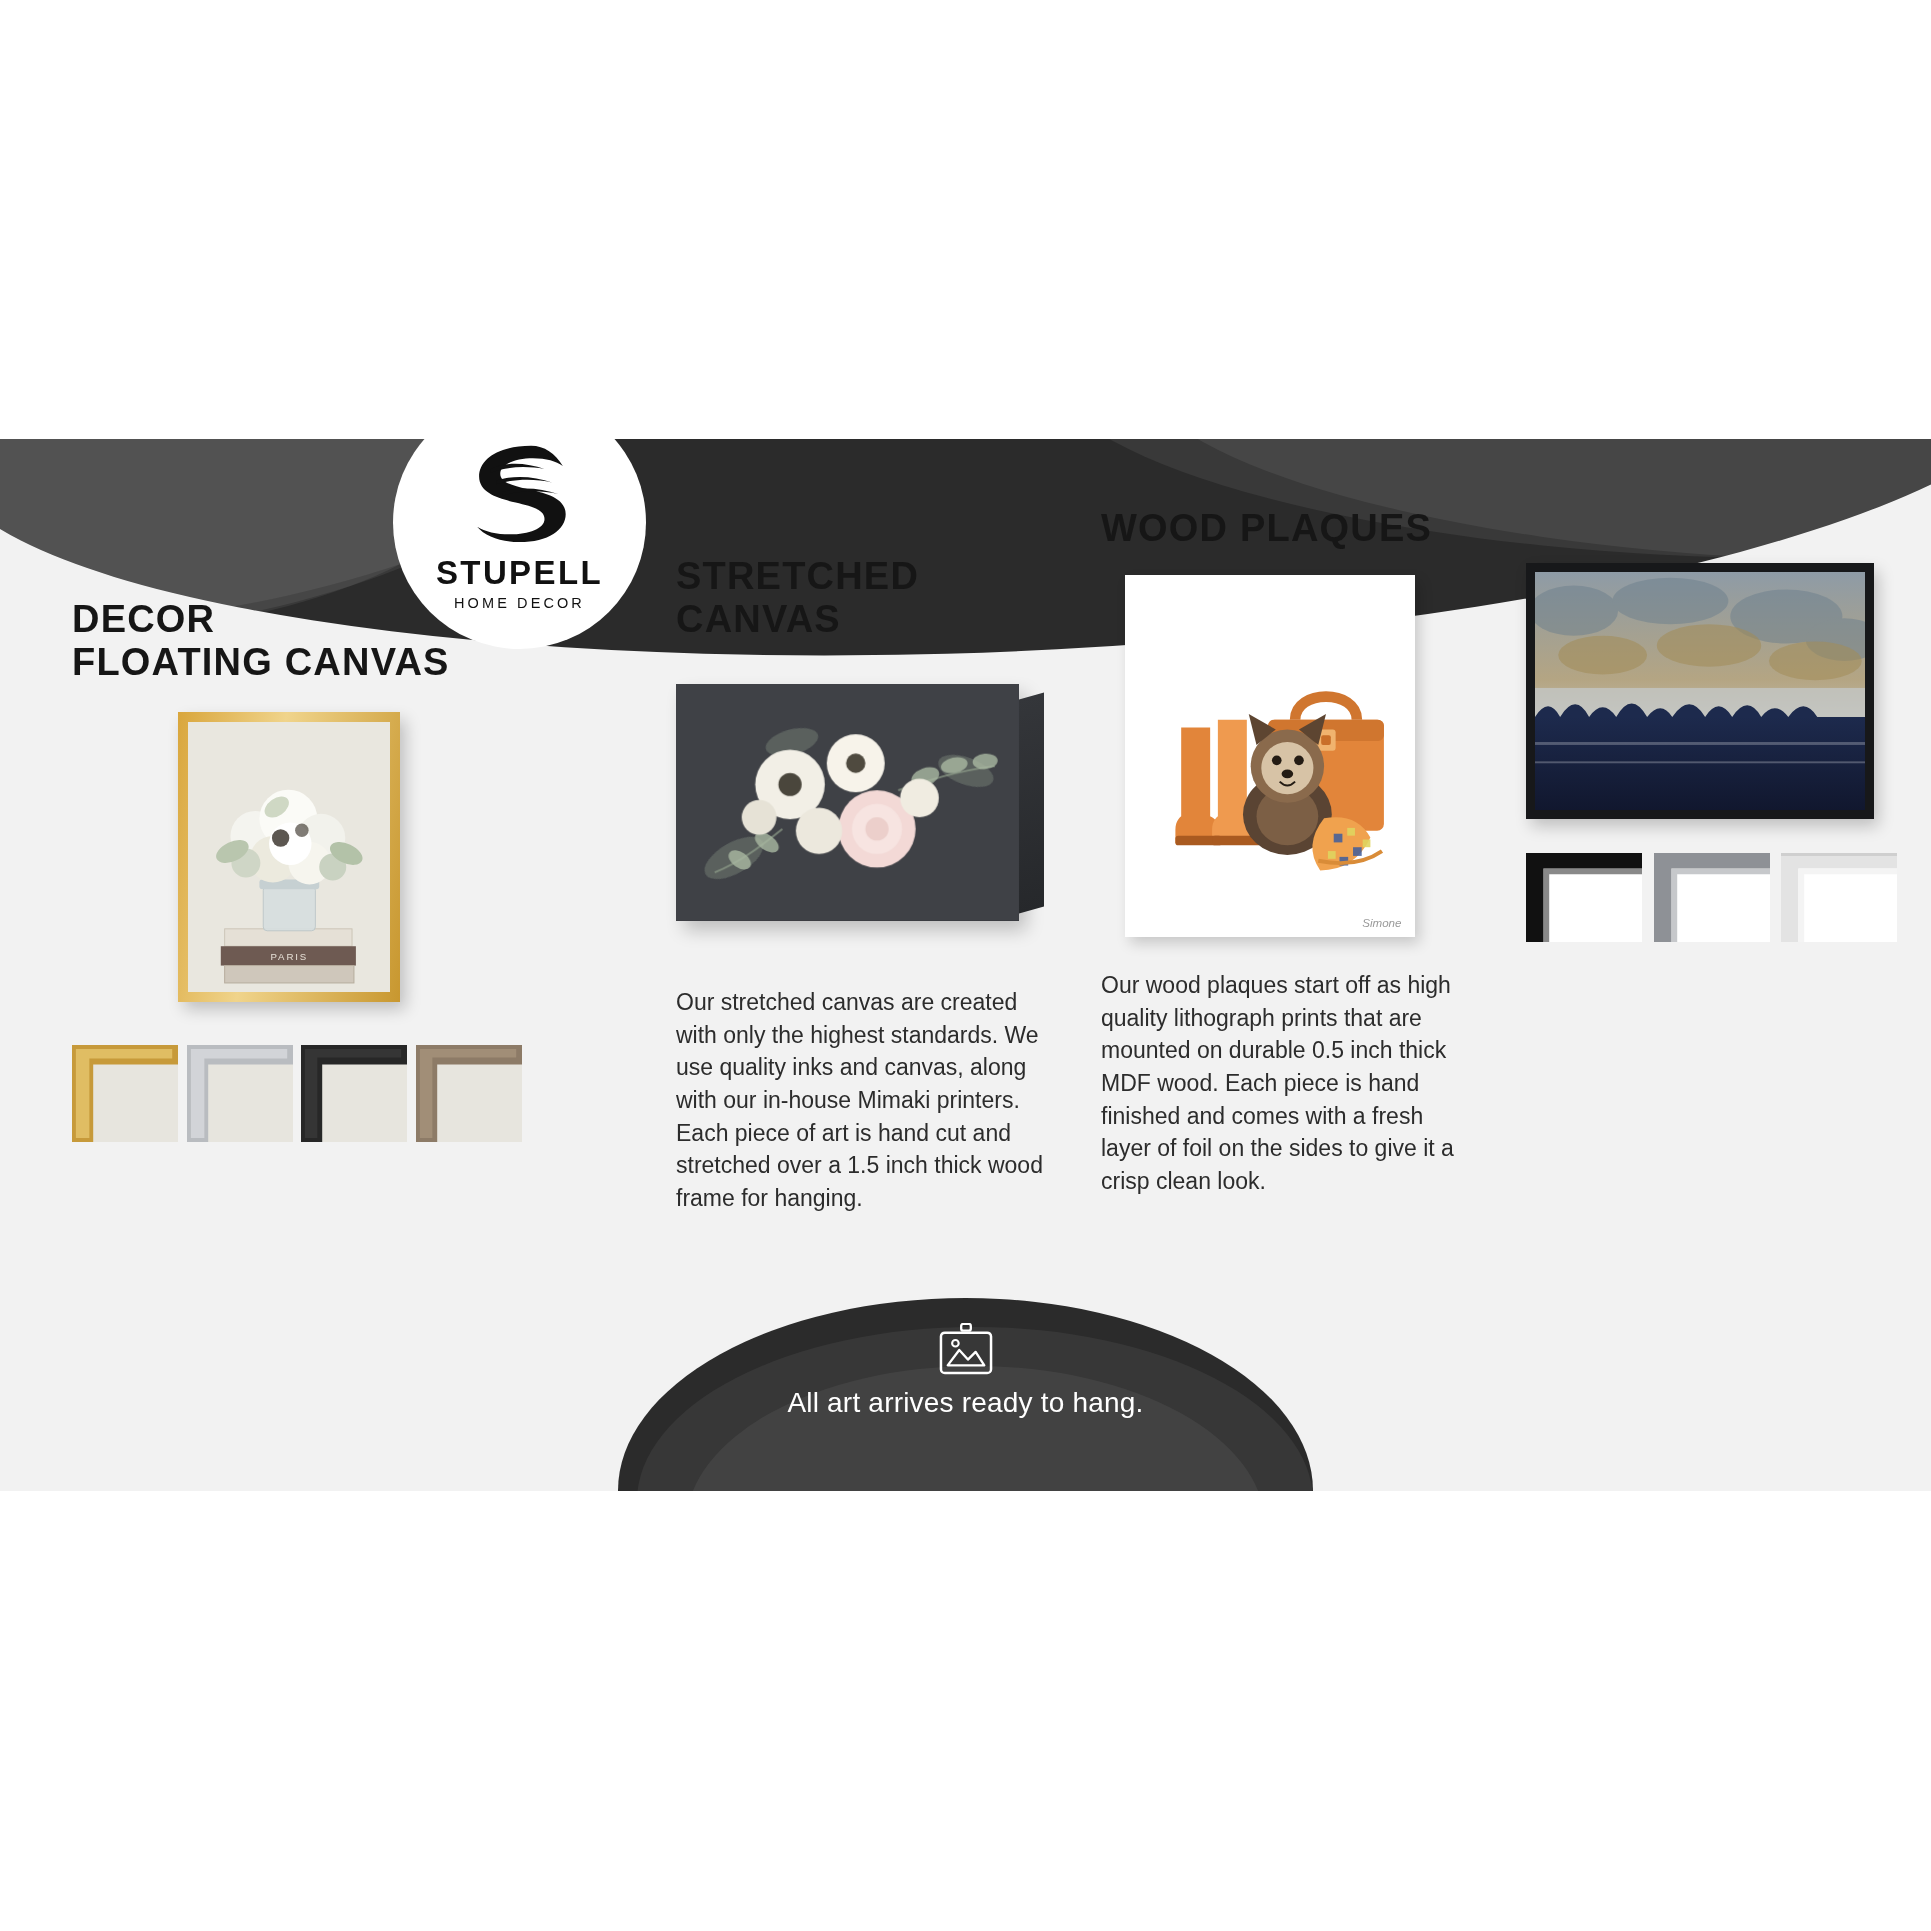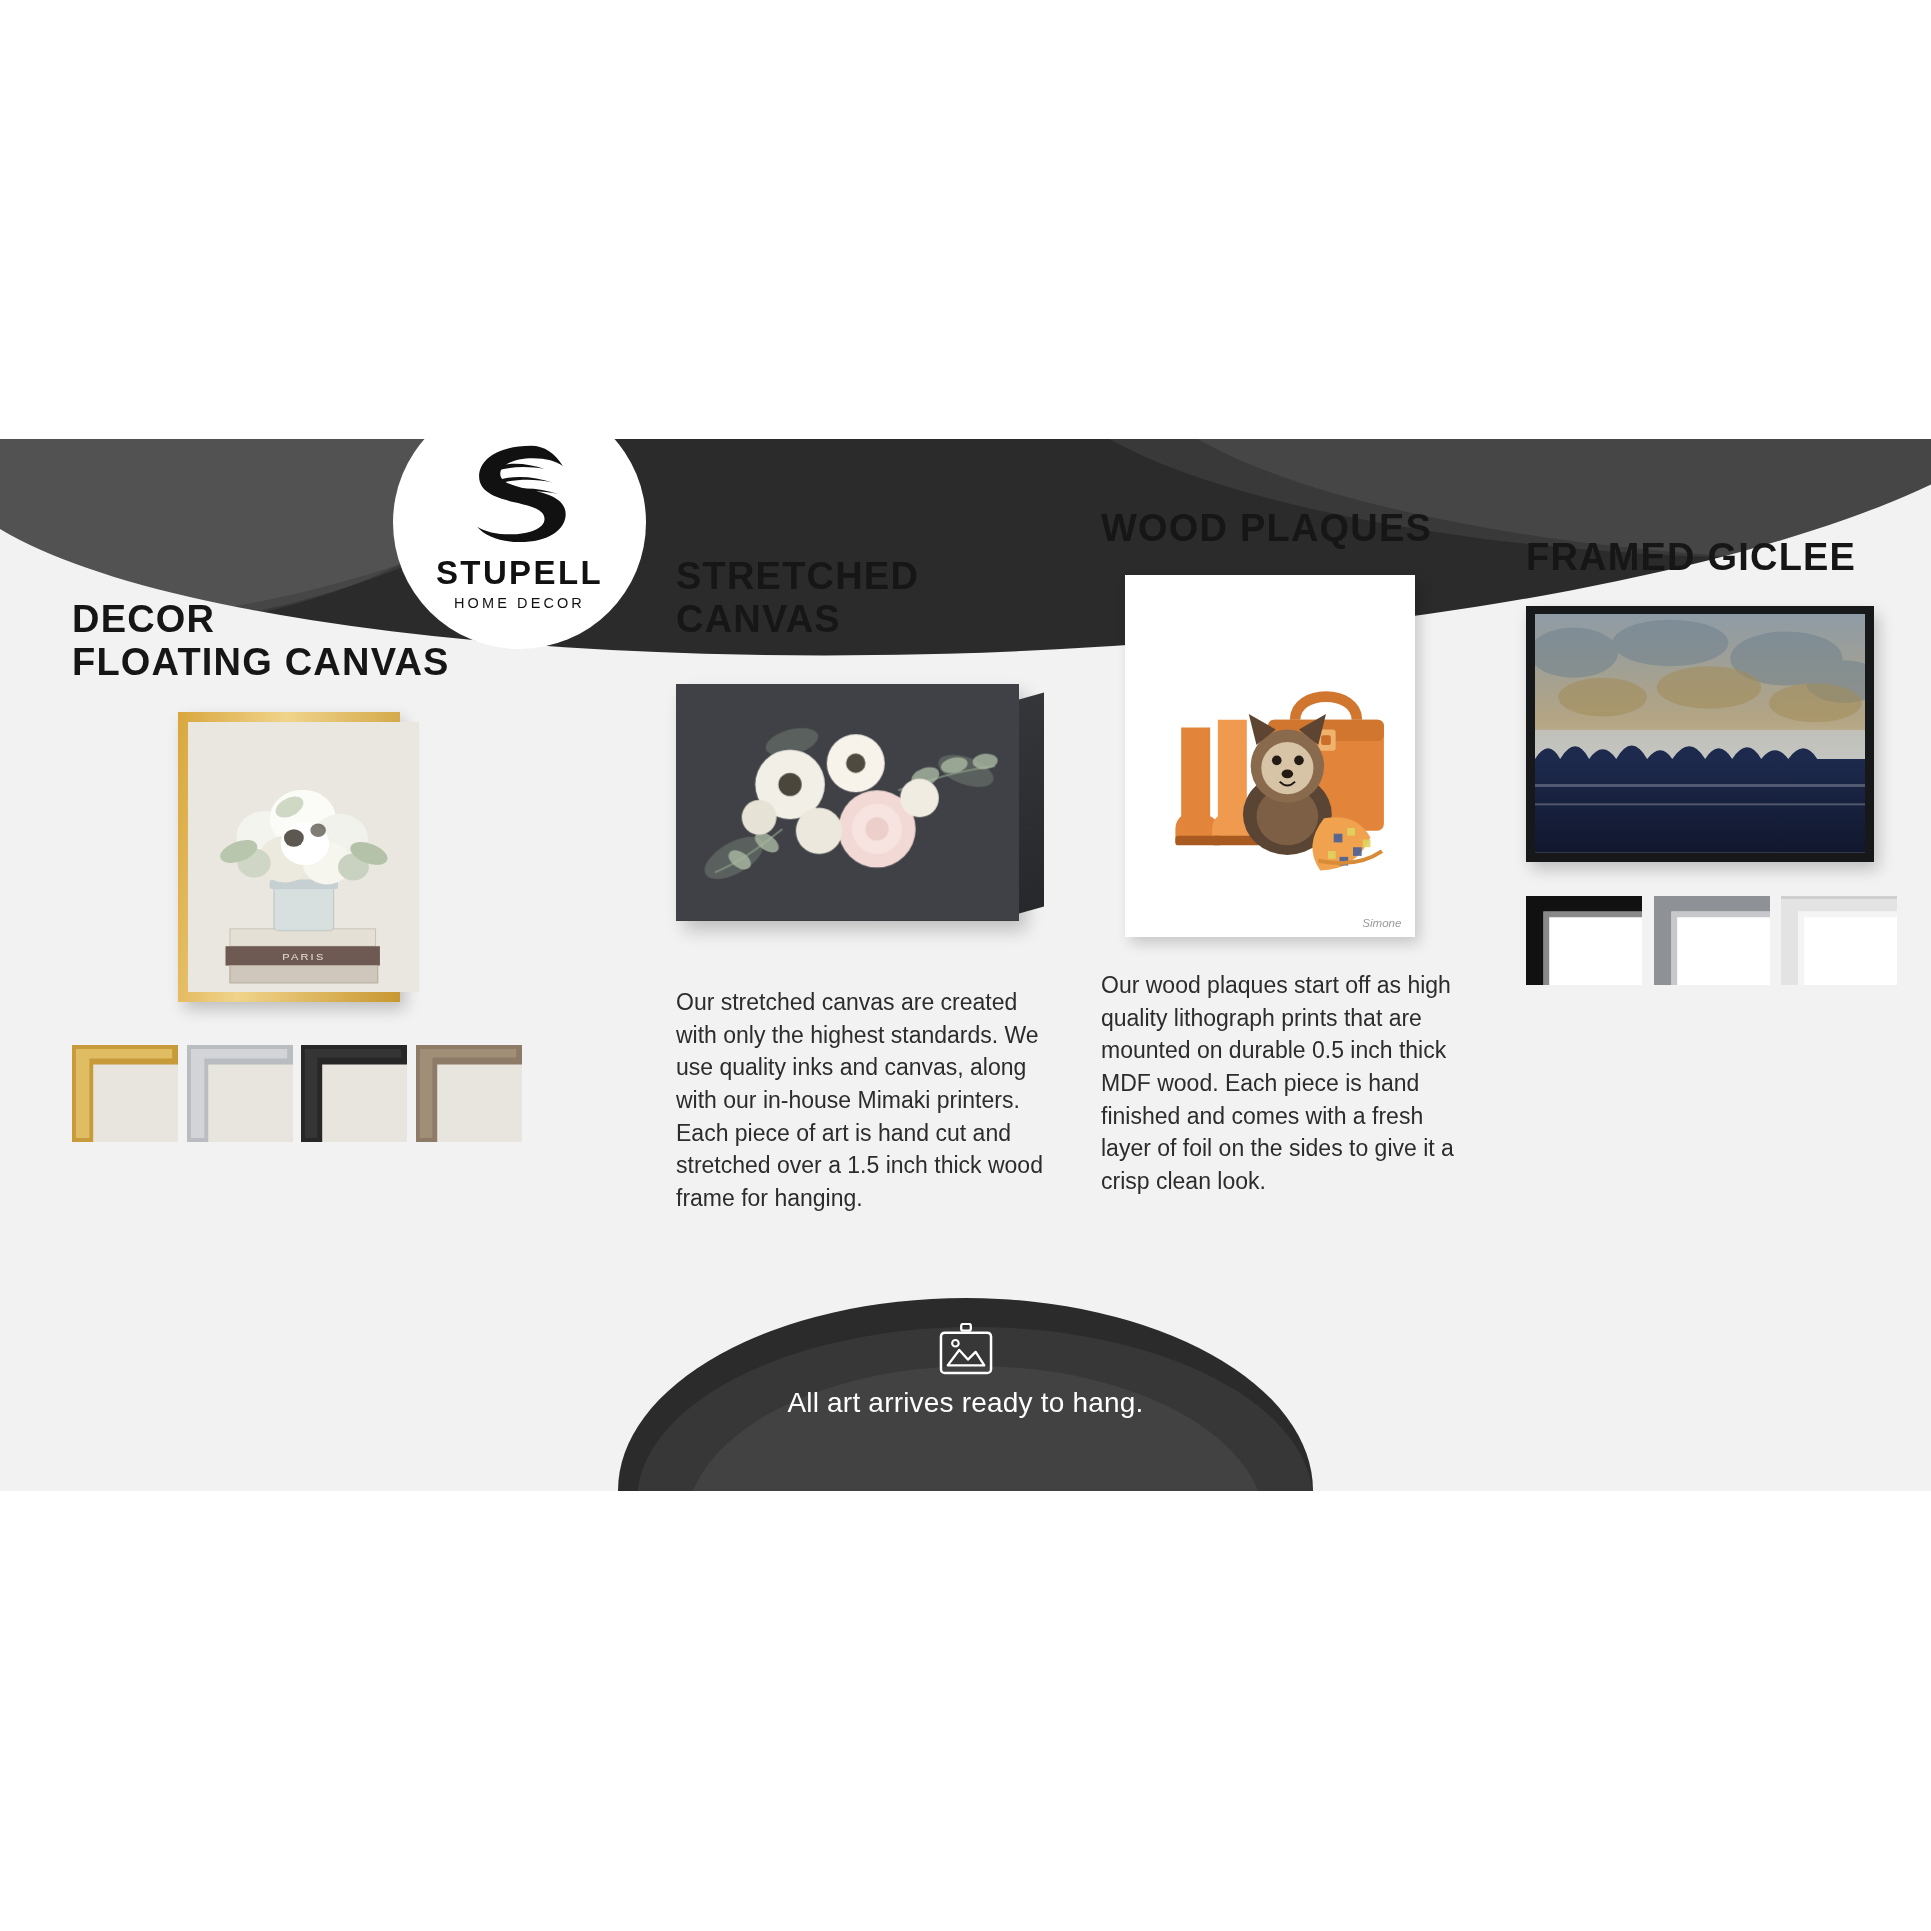--- a/index.html
+++ b/index.html
@@ -169,21 +169,20 @@
     padding: 9.7px;
     box-sizing: border-box;
     box-shadow: 5.8px 7.7px 15.4px rgba(0,0,0,0.22);
   }
   .floating-frame .inner {
     width: 100%;
     height: 100%;
     background: linear-gradient(170deg,#eceae2,#dfdcd2);
     position: relative;
     overflow: hidden;
-    padding-left: 29px;
   }
   .vase-books { position: absolute; left: 0; bottom: 0; width: 100%; height: 100%; }
   .swatches {
     position: absolute;
     left: 0;
     top: 333px;
     width: 454px;
     display: flex;
     gap: 8.7px;
   }
@@ -467,23 +466,20 @@
             <path d="M200 296 q40 8 66 -10" stroke="#d98c38" stroke-width="4" fill="none"></path>
           </svg>
           <div class="sig">Simone</div>
         </div>
       </div>
 
       <div class="col-body" style="margin-top:17.4px;">Our wood plaques start off as high quality lithograph prints that are mounted on durable 0.5 inch thick MDF wood. Each piece is hand finished and comes with a fresh layer of foil on the sides to give it a crisp clean look.</div>
     </div>
 
     <div class="col col4">
-      <div class="col-title">
-        <div>FRAMED GICLEE</div>
-      </div>
 
       <div class="giclee-wrap">
         <div class="giclee-frame">
           <div class="giclee-art">
             <svg viewBox="0 0 342 247" preserveAspectRatio="none" width="100%" height="100%">
               <defs>
                 <linearGradient id="sky" x1="0" y1="0" x2="0" y2="1">
                   <stop offset="0%" stop-color="#8e9ba6"></stop>
                   <stop offset="45%" stop-color="#b4a583"></stop>
                   <stop offset="70%" stop-color="#c9c4b6"></stop>

